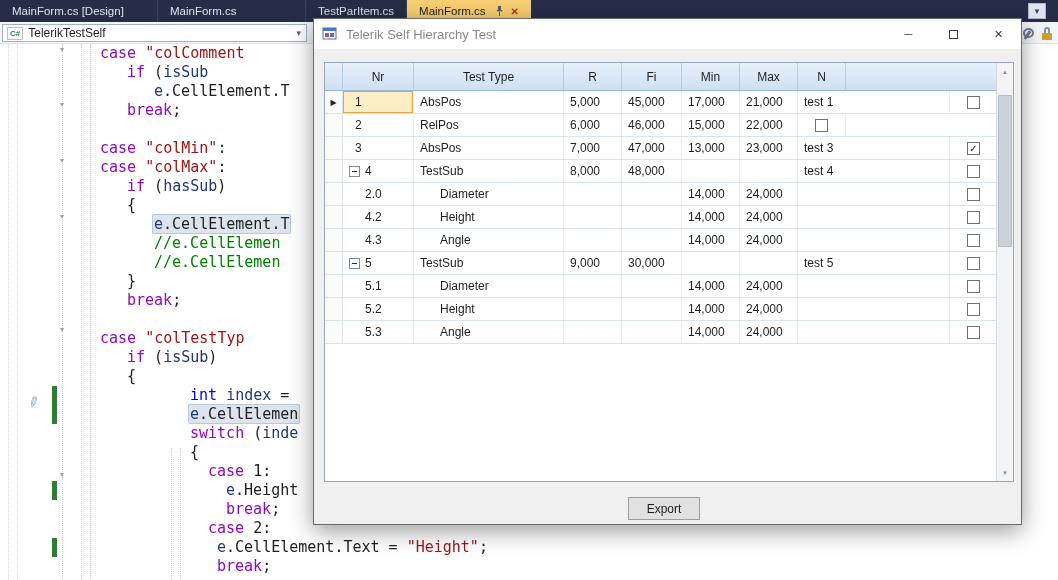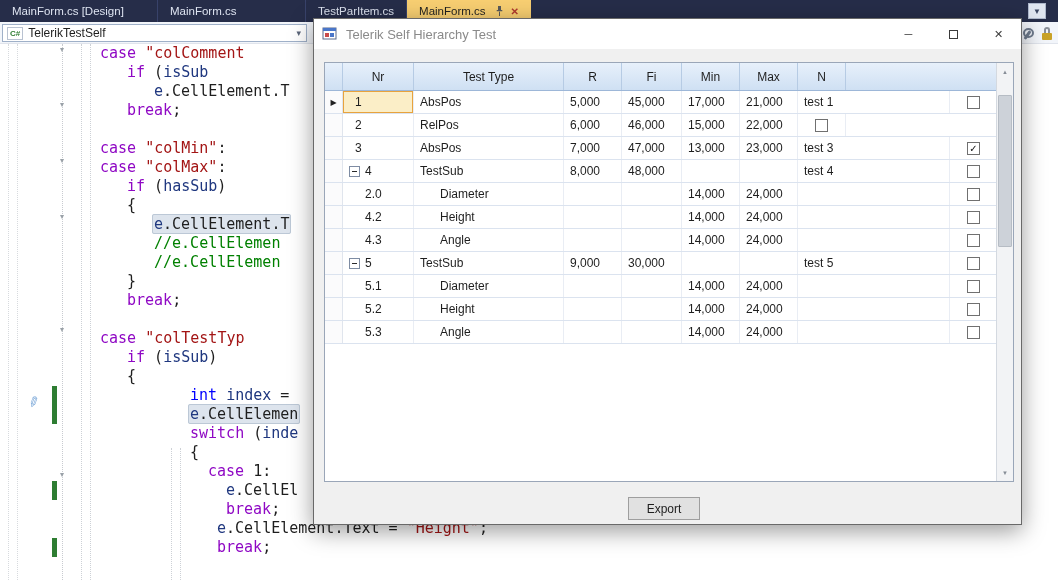--- a/index.html
+++ b/index.html
@@ -205,22 +205,23 @@
         <div class="code-line" style="padding-left: 127px;"><span class="seg-k">break</span><span class="seg-pl">;</span></div>
         <div class="code-line" style="padding-left: 100px;">&nbsp;</div>
         <div class="code-line" style="padding-left: 100px;"><span class="seg-k">case </span><span class="seg-s">"colTestTyp</span></div>
         <div class="code-line" style="padding-left: 127px;"><span class="seg-k">if </span><span class="seg-pl">(</span><span class="seg-id">isSub</span><span class="seg-pl">)</span></div>
         <div class="code-line" style="padding-left: 127px;"><span class="seg-pl">{</span></div>
         <div class="code-line" style="padding-left: 190px;"><span class="seg-kb">int </span><span class="seg-id">index</span><span class="seg-pl"> = </span></div>
         <div class="code-line" style="padding-left: 190px;"><span class="sym-hl"><span class="seg-id">e</span><span class="seg-pl">.CellElemen</span></span></div>
         <div class="code-line" style="padding-left: 190px;"><span class="seg-k">switch </span><span class="seg-pl">(</span><span class="seg-id">inde</span></div>
         <div class="code-line" style="padding-left: 190px;"><span class="seg-pl">{</span></div>
         <div class="code-line" style="padding-left: 208px;"><span class="seg-k">case </span><span class="seg-pl">1:</span></div>
-        <div class="code-line" style="padding-left: 226px;"><span class="seg-id">e</span><span class="seg-pl">.CellEl</span></div>
+        <div class="code-line" style="padding-left: 226px;"><span class="seg-id">e</span><span class="seg-pl">.Height</span></div>
         <div class="code-line" style="padding-left: 226px;"><span class="seg-k">break</span><span class="seg-pl">;</span></div>
+        <div class="code-line" style="padding-left: 208px;"><span class="seg-k">case </span><span class="seg-pl">2:</span></div>
         <div class="code-line" style="padding-left: 217px;"><span class="seg-id">e</span><span class="seg-pl">.CellElement.Text = </span><span class="seg-s">"Height"</span><span class="seg-pl">;</span></div>
         <div class="code-line" style="padding-left: 217px;"><span class="seg-k">break</span><span class="seg-pl">;</span></div>
       </div>
   <div class="struct-arrow" style="top: 1px;">▾</div>
       <div class="struct-arrow" style="top: 56px;">▾</div>
       <div class="struct-arrow" style="top: 112px;">▾</div>
       <div class="struct-arrow" style="top: 168px;">▾</div>
       <div class="struct-arrow" style="top: 281px;">▾</div>
       <div class="struct-arrow" style="top: 426px;">▾</div>
     </div>

